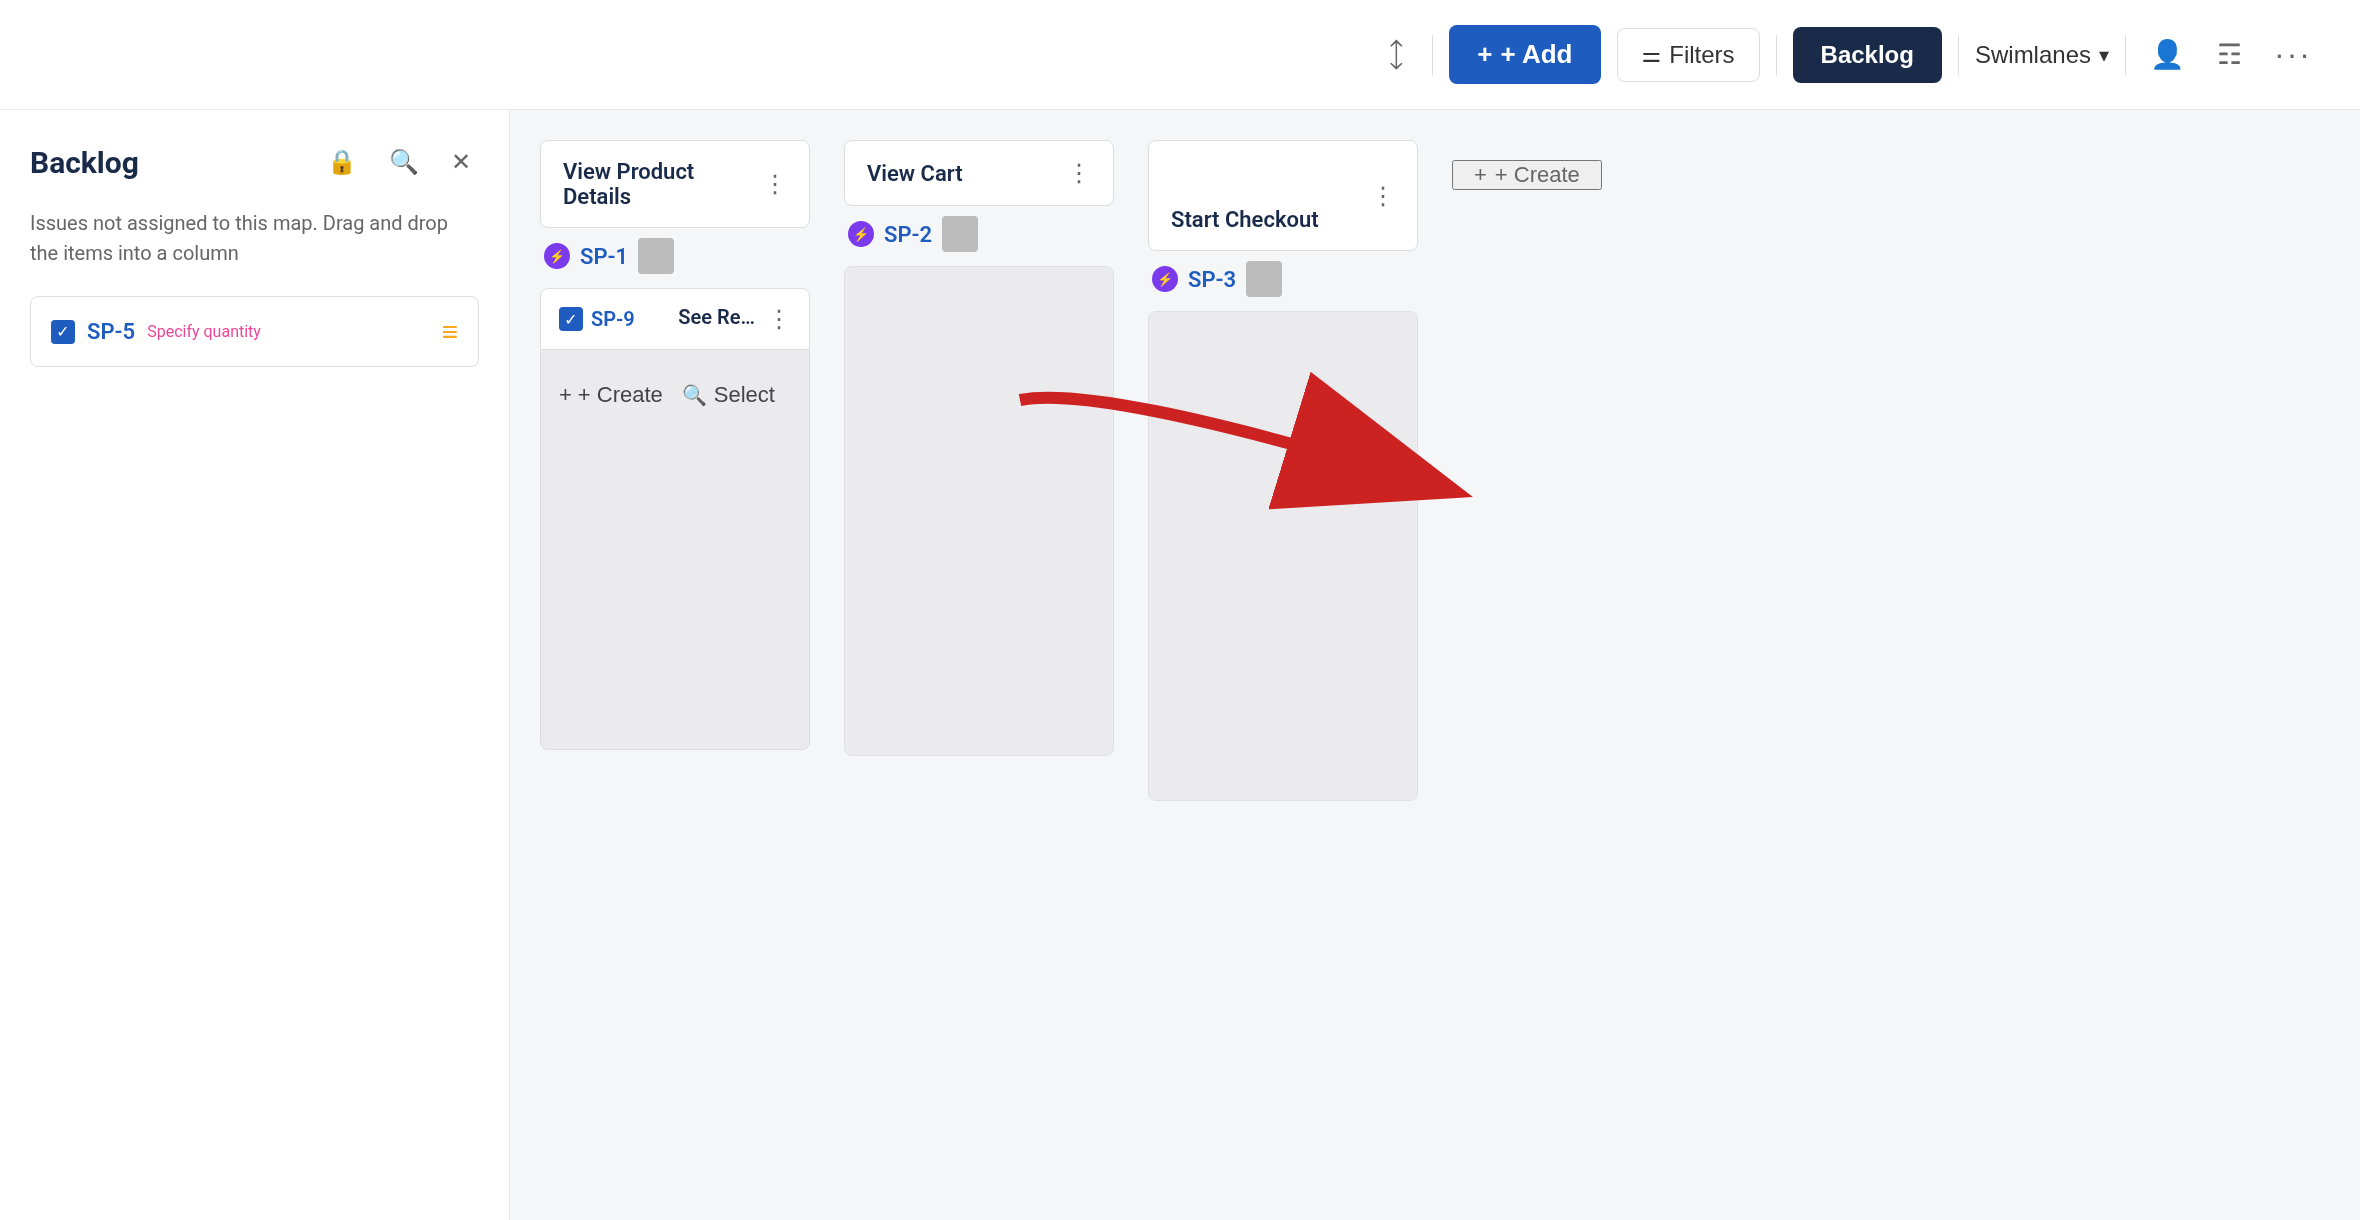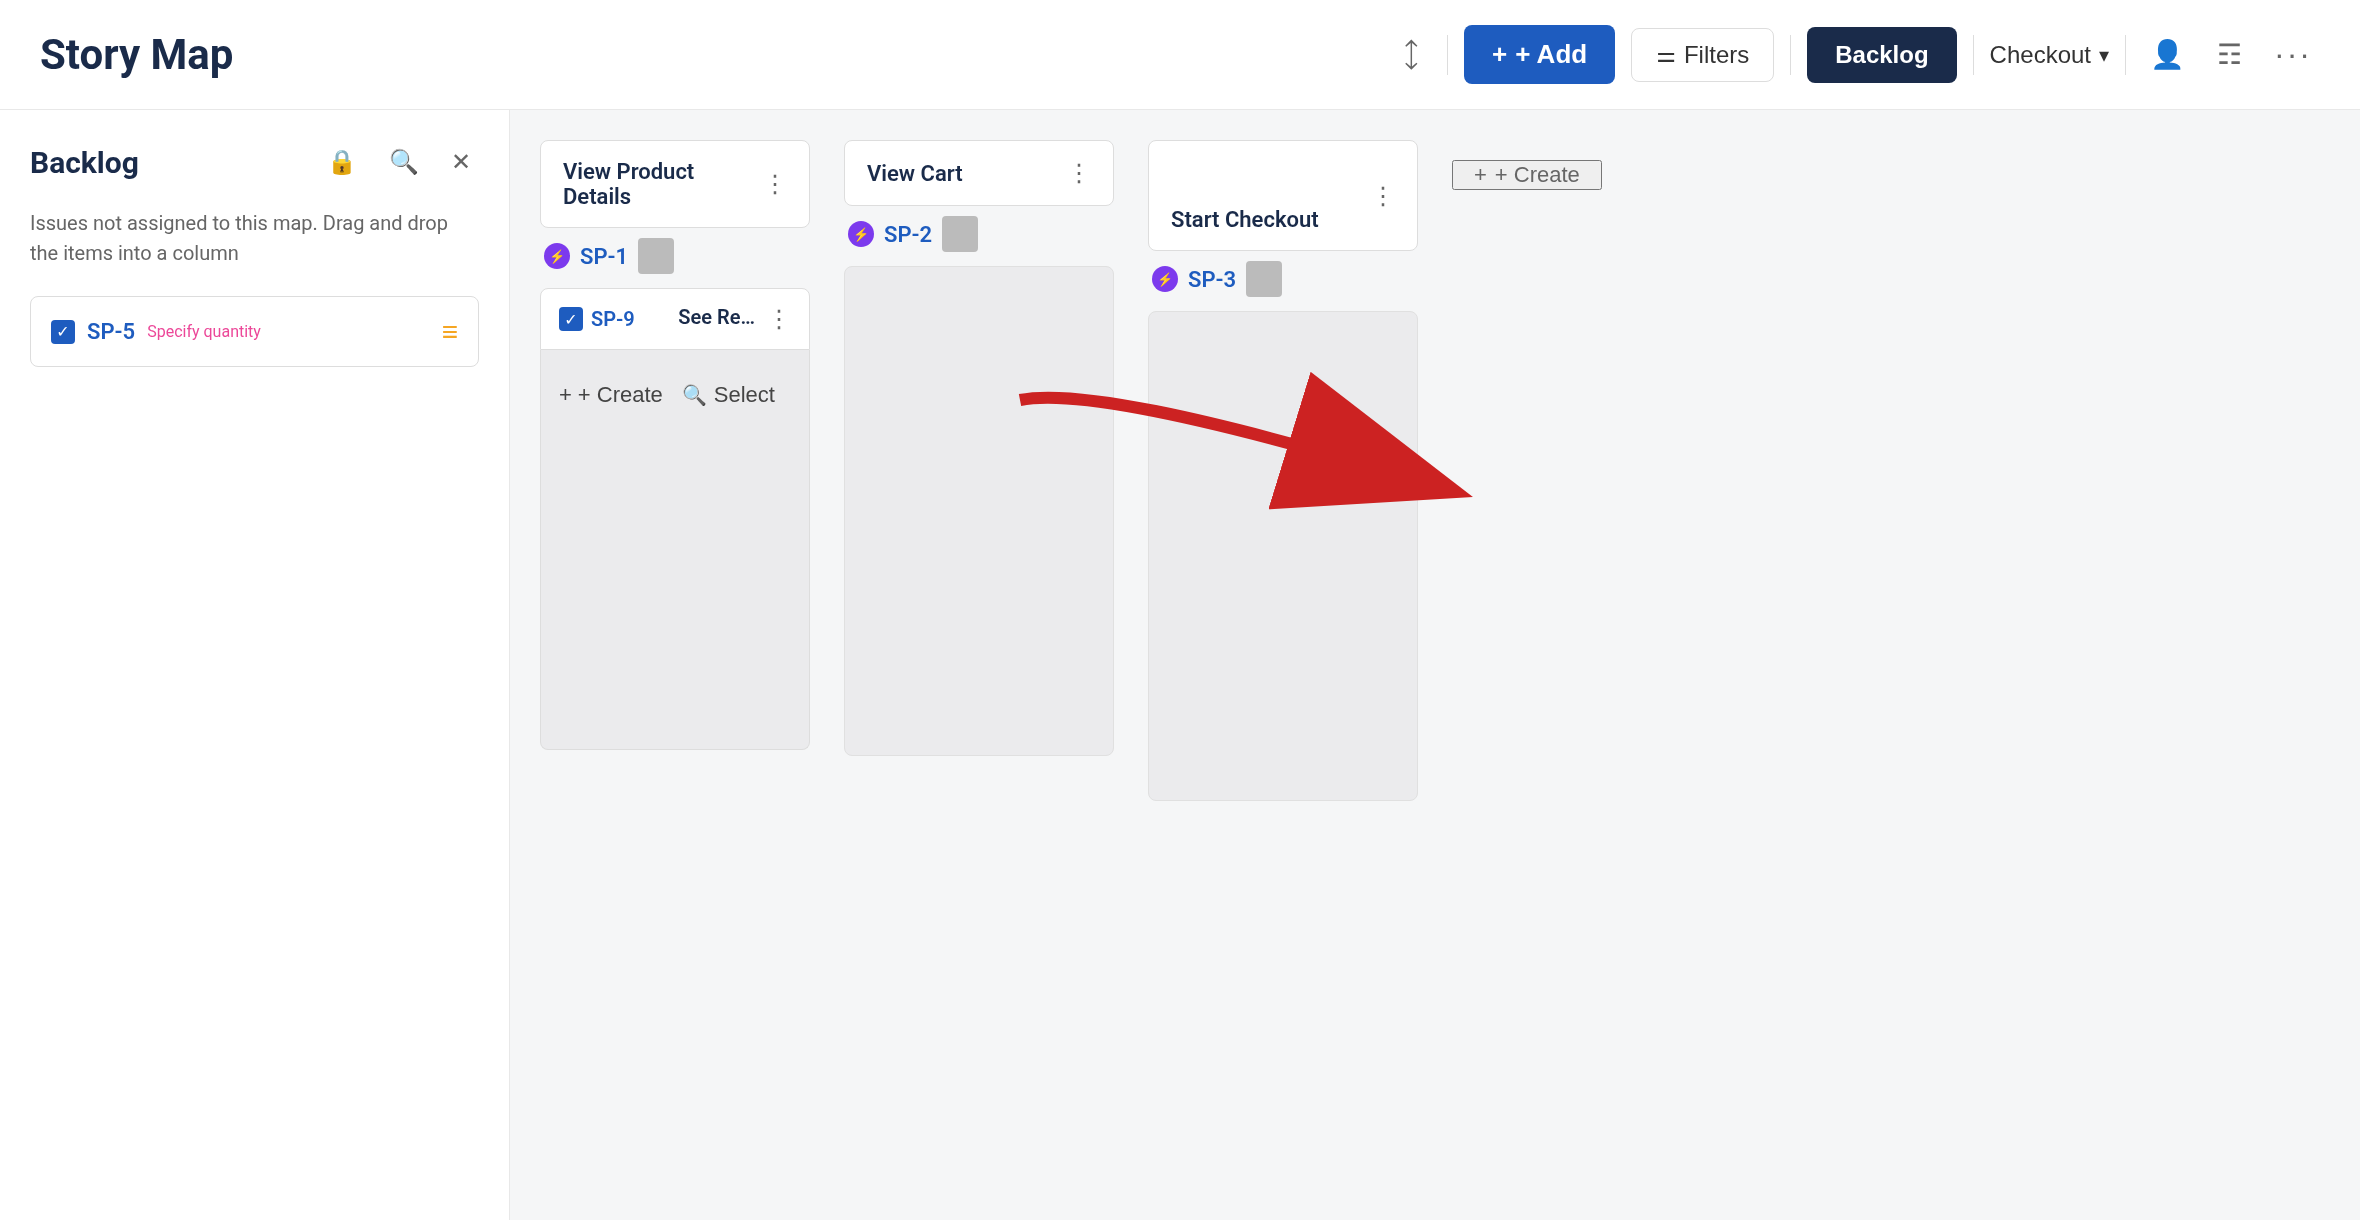--- a/index.html
+++ b/index.html
@@ -312,42 +312,41 @@
       flex-direction: column;
       width: 270px;
       flex-shrink: 0;
     }
   </style>
 </head>
 <body>
 
 <div class="header">
   <div class="header-left">
-    <div class="app-title">Story Map</div>
   </div>
   <div class="header-right">
     <button class="btn-icon">
       <span style="font-size:30px; color:#666; transform: rotate(45deg); display:inline-block;">⤡</span>
     </button>
     <div class="divider-v"></div>
     <button class="btn-add">
       <span style="font-size:26px;">+</span>
       <span style="font-size:26px;">+ Add</span>
     </button>
     <button class="btn-filters">
       <span style="font-size:22px;">⚌</span>
       <span>Filters</span>
     </button>
     <div class="divider-v"></div>
     <button class="btn-backlog">
       <span>Backlog</span>
     </button>
     <div class="divider-v"></div>
     <button class="btn-swimlanes">
-      <span>Checkout</span>
+      <span>Swimlanes</span>
       <span style="font-size:20px;">▾</span>
     </button>
     <div class="divider-v"></div>
     <button class="btn-icon">
       <span style="font-size:28px; color:#666;">👤</span>
     </button>
     <button class="btn-icon">
       <span style="font-size:28px; color:#666;">☶</span>
     </button>
     <button class="btn-icon">

